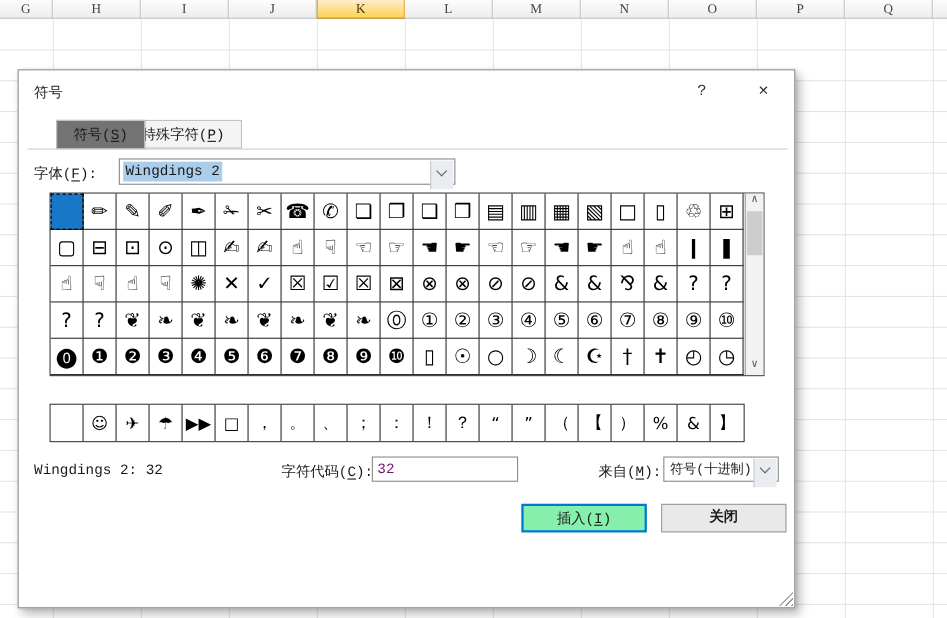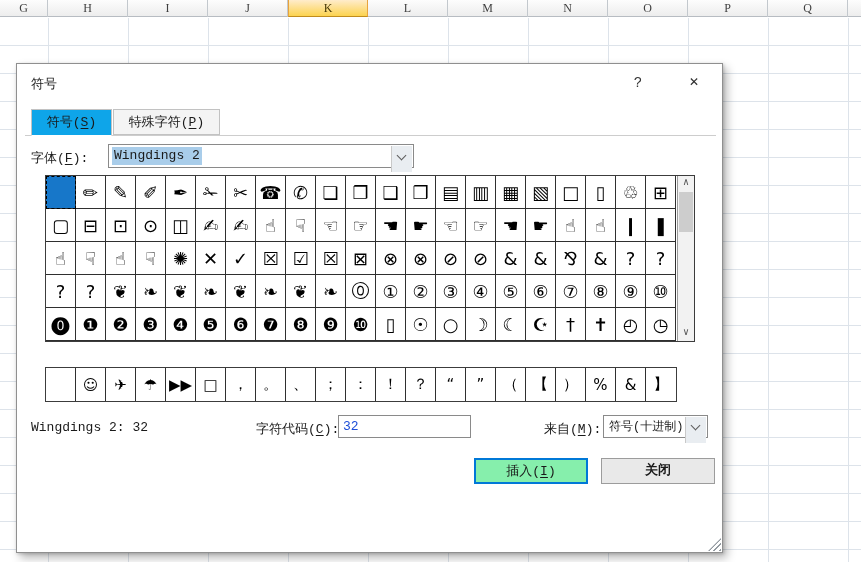--- a/index.html
+++ b/index.html
@@ -31,21 +31,21 @@
             font-family:"Liberation Mono","DejaVu Sans Mono",monospace; font-size:13px; color:#1a1a1a; }
   .dlg-title { position:absolute; left:14px; top:11px; font-size:13px; }
   .dlg-help  { position:absolute; left:608px; top:8px; width:26px; height:22px;
                text-align:center; line-height:22px; font-size:14px; color:#333; cursor:default; }
   .dlg-close { position:absolute; left:662px; top:7px; width:30px; height:24px;
                text-align:center; line-height:24px; font-size:15px; color:#333; cursor:default; }
 
   .tab { position:absolute; top:45px; height:26px; line-height:25px; text-align:center;
          background:#f4f4f4; border:1px solid #c2c2c2; z-index:2; cursor:default; }
   .tab u { text-underline-offset:2px; }
-  .tab.active { background:#0ea5e9; border-bottom:1px solid #fff; height:27px; z-index:4; }
+  .tab.active { background:#737373; border-bottom:1px solid #fff; height:27px; z-index:4;margin-left:20px; }
   .tab1 { left:14px; width:81px; }
   .tab2 { left:96px; width:107px; }
   .tabline { position:absolute; left:8px; top:71px; width:691px; border-top:1px solid #cdcdcd; z-index:1; }
 
   .lbl { position:absolute; white-space:nowrap; }
   .lbl u { text-underline-offset:2px; }
 
   .combo { position:absolute; background:#fff; border:1px solid #8a8a8a; }
   .combo .val { position:absolute; left:3px; top:2px; padding:0 2px; line-height:18px; white-space:nowrap; }
   .combo .val.hl { background:var(--selection-highlight,#a9cdea);text-align:right; }
@@ -80,21 +80,21 @@
                 border:1px solid #3c3c3c; background:#fff; display:grid;
                 grid-template-columns:repeat(21,30px); font-family:"DejaVu Sans",sans-serif; }
   .rcell { border-right:1px solid #2f2f2f; display:flex; align-items:center;
            justify-content:center; font-size:15px; color:#000; cursor:default; }
   .rcell:last-child { border-right:none; }
 
   .status { position:absolute; left:14px; top:356px; font-size:13px; }
 
   .textbox { position:absolute; left:321px; top:351px; width:133px; height:23px;
              border:1px solid #8a8a8a; background:#fff; padding:0 4px;
-             font-family:"Liberation Mono","DejaVu Sans Mono",monospace; font-size:13px; color:#1d4ed8; }
+             font-family:"Liberation Mono","DejaVu Sans Mono",monospace; font-size:13px; color:#701a75; }
 
   .btn { position:absolute; top:394px; width:114px; height:26px; text-align:center;
          line-height:23px; font-size:13px; cursor:default; }
   .btn u { text-underline-offset:2px; }
   .btn-insert { left:457px; background:#86efac; border:2px solid var(--accent-blue,#0078d7); }
   .btn-close  { left:584px; background:#e9e9e9; border:1px solid #9c9c9c; line-height:24px;font-weight:bold; }
 
   .grip { position:absolute; right:1px; bottom:1px; width:13px; height:13px;
           background:repeating-linear-gradient(135deg,#939aa1 0 1.5px,transparent 1.5px 4.2px);
           clip-path:polygon(100% 0,100% 100%,0 100%); }

